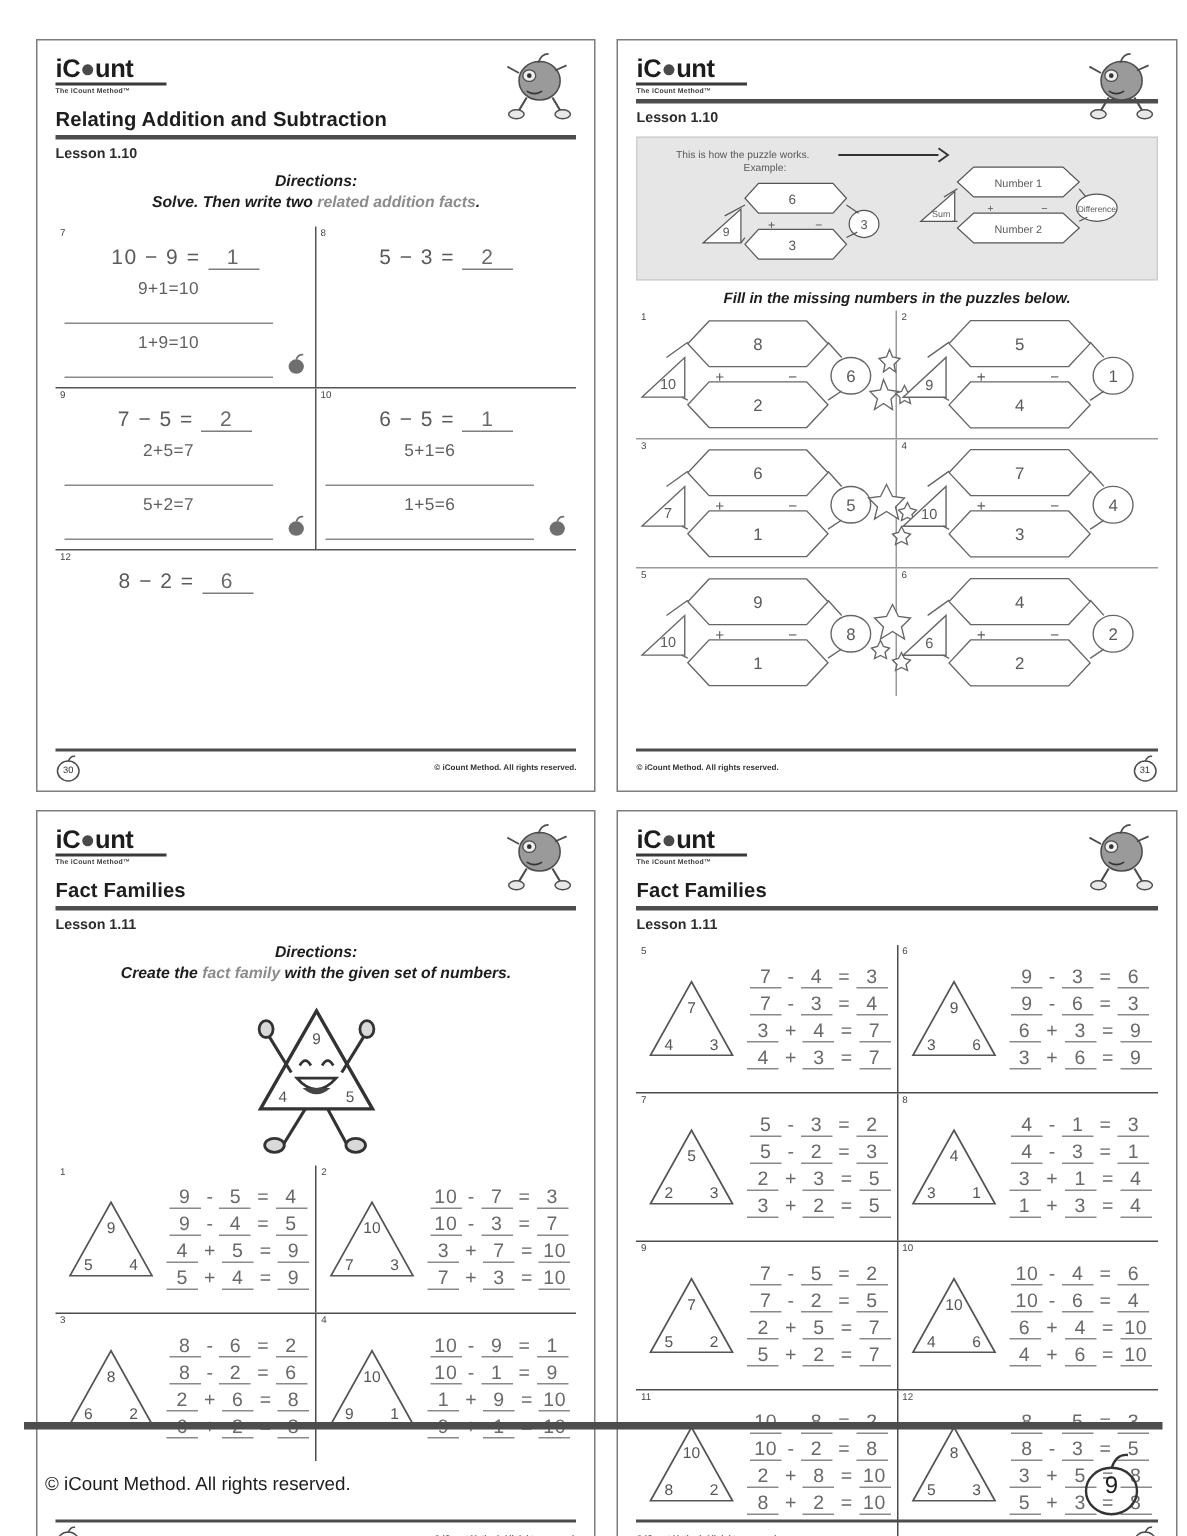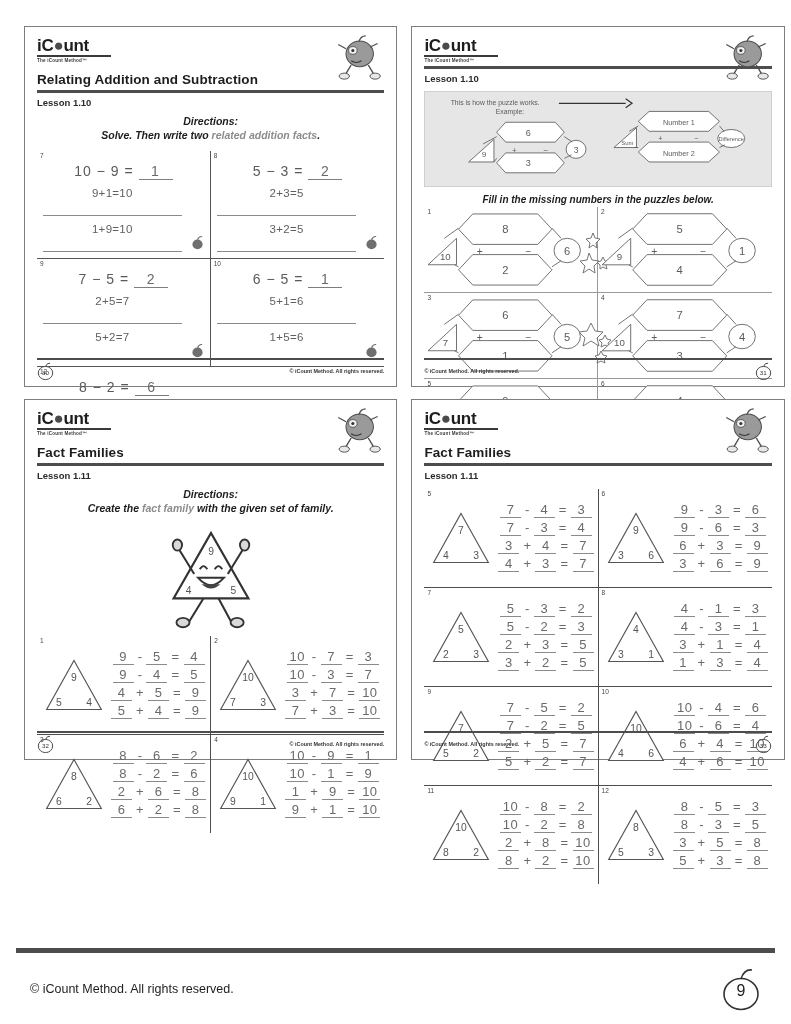--- a/index.html
+++ b/index.html
@@ -13,21 +13,21 @@
   }
   .page-wrap { padding: 26px 24px 0 24px; }
   .grid2 {
     display: grid;
     grid-template-columns: 1fr 1fr;
     gap: 12px 14px;
   }
   .sheet {
     border: 1px solid #7d7d7d;
     background: #fff;
-    height: 361px;
+    height: 502px;
     padding: 10px 12px 6px 12px;
     position: relative;
   }
   
   .brand { font-size: 17px; font-weight: bold; letter-spacing: -0.3px; color: #1d1d1d; line-height: 1; }
   .brand .apple-o { color: #4a4a4a; }
   .brand-rule { width: 74px; height: 2px; background: #3a3a3a; margin-top: 1px; }
   .brand-tag { font-size: 4.6px; font-weight: bold; color: #3a3a3a; letter-spacing: .2px; margin-top: 1px; }
   .sheet-title { font-size: 13.5px; font-weight: bold; color: #1d1d1d; margin-top: 9px; letter-spacing: .1px; }
   .title-rule { height: 3px; background: #4d4d4d; margin-top: 3px; }
@@ -180,28 +180,20 @@
               </svg>
             </div>
           </div>
           <div class="ws1-cell">
             <div class="qnum">8</div>
             <div class="eq-main">
               <span>5</span> −
               <span>3</span> =
               <span class="ans">2</span>
             </div>
-            <div class="fact-wrap">
-              <div class="fact-line">2+3=5</div>
-              <div class="fact-line">3+2=5</div>
-              <svg class="apple-mark" viewBox="0 0 14 15">
-                <ellipse cx="7" cy="9" rx="5.5" ry="5.2" fill="#6f6f6f"></ellipse>
-                <path d="M7 4 q1.5 -4 5 -3.5" fill="none" stroke="#6f6f6f" stroke-width="1.2"></path>
-              </svg>
-            </div>
           </div>
         </div>
         <div class="ws1-row">
           <div class="ws1-cell left">
             <div class="qnum">9</div>
             <div class="eq-main">
               <span>7</span> −
               <span>5</span> =
               <span class="ans">2</span>
             </div>
@@ -475,21 +467,21 @@
         <path d="M16 16 l-9 -5 M44 14 l9 -4" stroke="#4d4d4d" stroke-width="1.4" fill="none"></path>
       </svg>
 
       <div class="sheet-title">Fact Families</div>
       <div class="title-rule"></div>
       <div class="lesson">Lesson 1.11</div>
 
       <div class="dir-block">
         <div class="dir-word">Directions:</div>
         <div class="dir-text">
-          <span>Create the </span><span class="hl">fact family</span><span> with the given set of family.</span>
+          <span>Create the </span><span class="hl">fact family</span><span> with the given set of numbers.</span>
         </div>
       </div>
 
       <div style="display:flex;justify-content:center;margin-top:4px">
         <svg viewBox="0 0 120 120" style="width:118px;height:112px">
           <polygon points="60,16 100,86 20,86" fill="#fff" stroke="#333" stroke-width="2.4"></polygon>
           <text x="60" y="40" font-size="11" text-anchor="middle" fill="#555">9</text>
           <text x="36" y="81" font-size="11" text-anchor="middle" fill="#555">4</text>
           <text x="84" y="81" font-size="11" text-anchor="middle" fill="#555">5</text>
           <path d="M48 55 q4 -7 8 0" fill="none" stroke="#333" stroke-width="2"></path>

